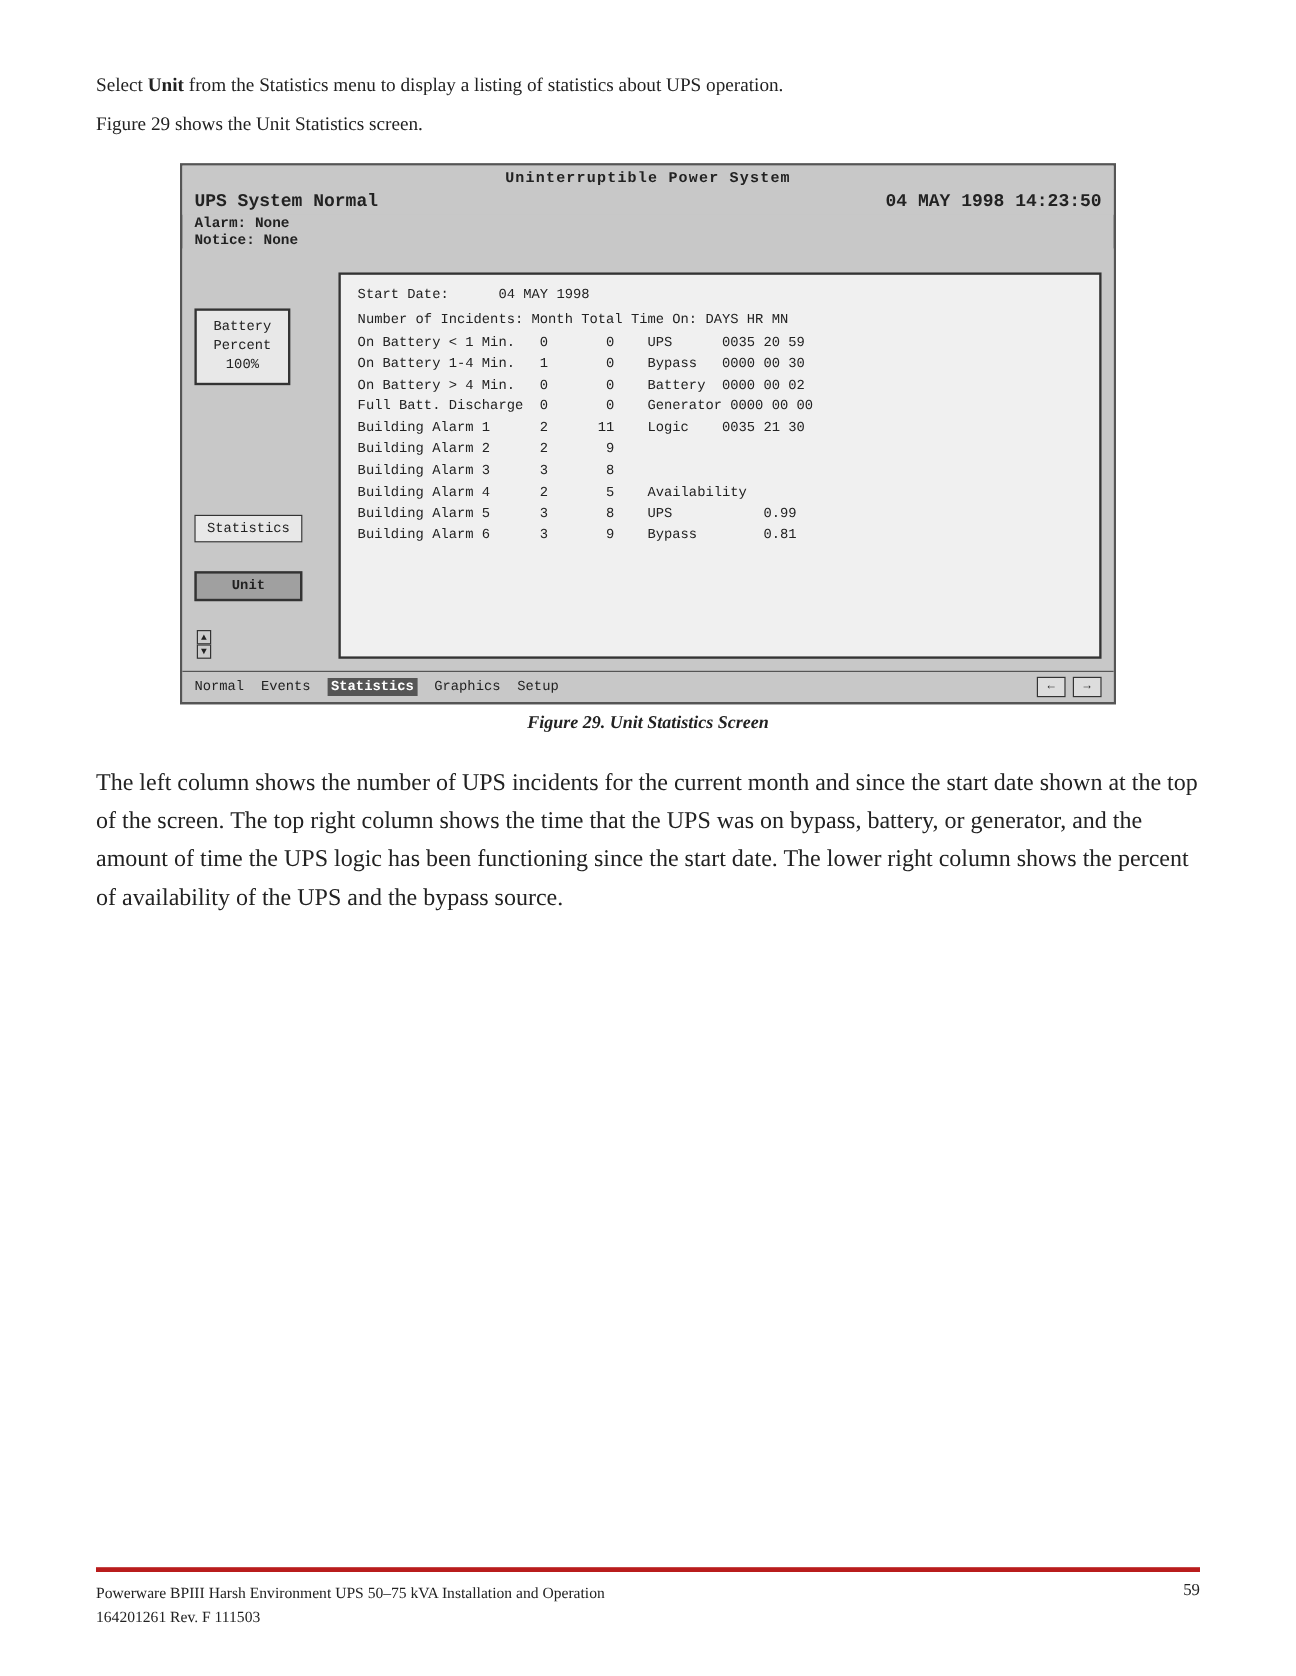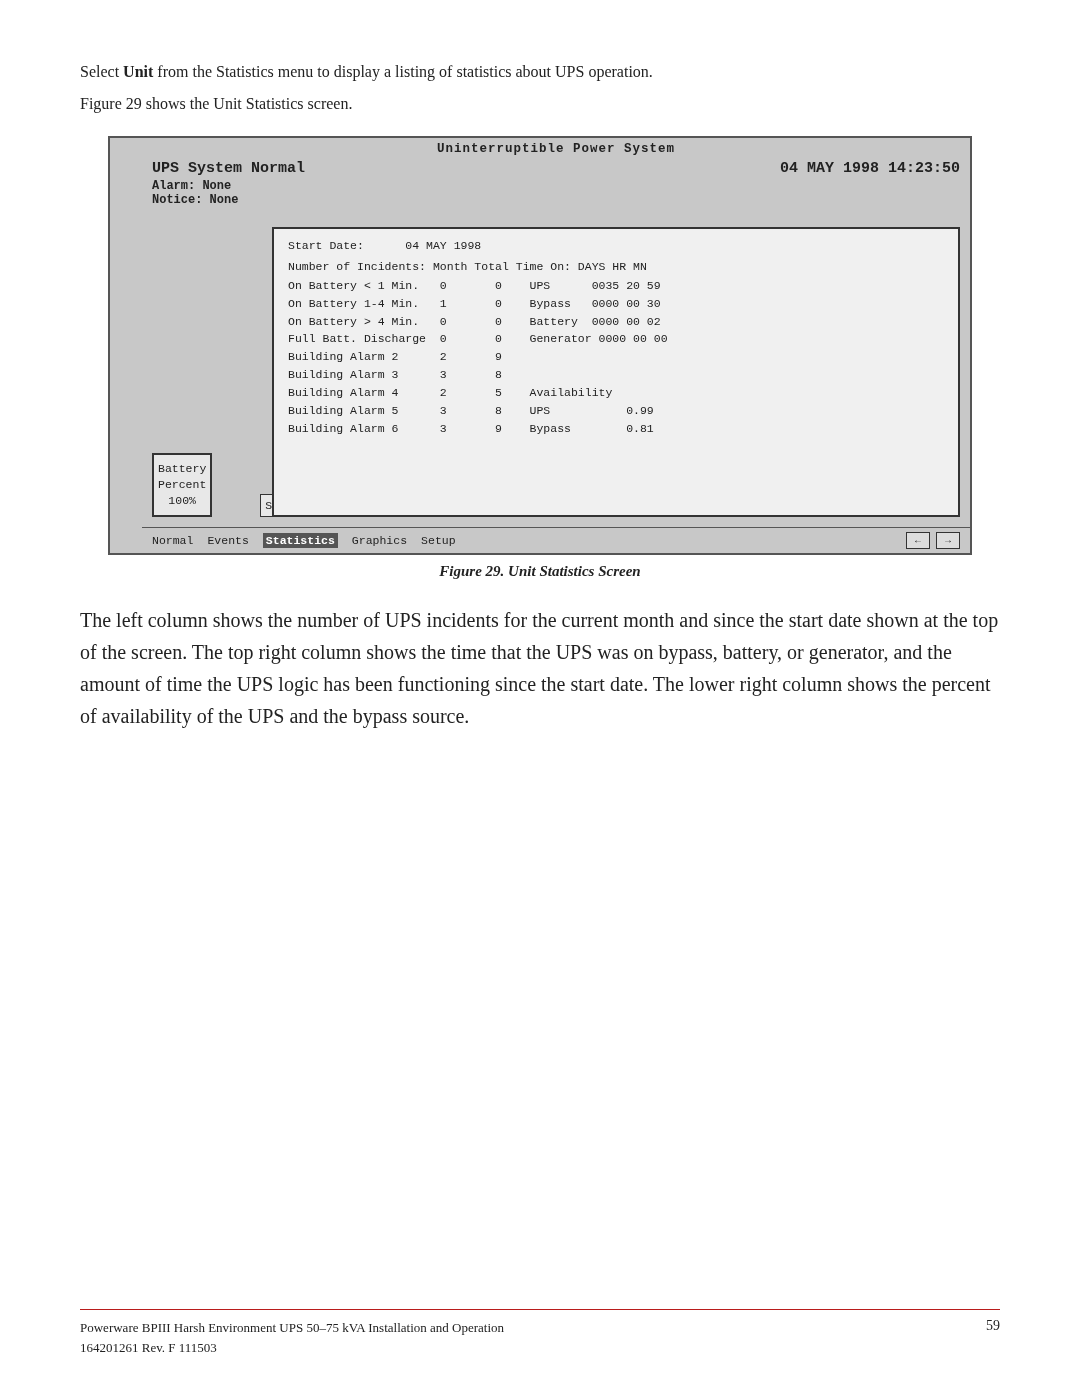--- a/index.html
+++ b/index.html
@@ -26,24 +26,23 @@
     .figure-caption-top {
       font-size: 16px;
       margin-bottom: 20px;
       line-height: 1.5;
     }
     
     .screen-container {
       border: 2px solid #555;
       background: #c8c8c8;
       margin: 0 auto 8px auto;
-      width: 864px;
+      width: 780px;
       font-family: 'Courier New', Courier, monospace;
       font-size: 12.5px;
-      padding-left: 32px;
     }
     .screen-title-bar {
       background: #c8c8c8;
       text-align: center;
       padding: 4px 0 2px 0;
       font-family: 'Courier New', Courier, monospace;
       font-size: 12.5px;
       font-weight: bold;
       letter-spacing: 1px;
     }
@@ -70,22 +69,22 @@
     .screen-body {
       background: #c8c8c8;
       display: flex;
       padding: 20px 10px 10px 10px;
       gap: 10px;
       min-height: 320px;
     }
     .screen-left-panel {
       width: 110px;
       display: flex;
-      flex-direction: row;
-      align-items: flex-end;
+      flex-direction: column;
+      align-items: flex-start;
       gap: 24px;
       padding-top: 30px;
     }
     .battery-box {
       border: 2px solid #333;
       background: #e8e8e8;
       width: 80px;
       text-align: center;
       padding: 6px 4px;
       font-size: 11.5px;
@@ -166,21 +165,21 @@
     .body-text {
       font-size: 20px;
       line-height: 1.6;
       margin-bottom: 20px;
     }
     .footer {
       position: absolute;
       bottom: 40px;
       left: 80px;
       right: 80px;
-      border-top: 1px solid #b91c1c;
+      border-top: 4px solid #b91c1c;
       padding-top: 8px;
       display: flex;
       justify-content: space-between;
       align-items: flex-start;
       font-size: 13px;
     }
     .footer-left {
       line-height: 1.5;
     }
     .footer-right {
@@ -269,20 +268,21 @@
           <span>Start Date:</span>
           &nbsp;&nbsp;&nbsp;&nbsp;
           <span>04 MAY 1998</span>
         </div>
         <div class="stats-header-row">Number of Incidents: Month Total  Time On:  DAYS HR MN</div>
         <div class="stats-data-rows">
           <div class="stats-row">On Battery &lt; 1 Min.   0       0    UPS      0035 20 59</div>
           <div class="stats-row">On Battery 1-4 Min.   1       0    Bypass   0000 00 30</div>
           <div class="stats-row">On Battery &gt; 4 Min.   0       0    Battery  0000 00 02</div>
           <div class="stats-row">Full Batt. Discharge  0       0    Generator 0000 00 00</div>
+          <div class="stats-row">Building Alarm 1      2      11    Logic    0035 21 30</div>
           <div class="stats-row">Building Alarm 2      2       9</div>
           <div class="stats-row">Building Alarm 3      3       8</div>
           <div class="stats-row">Building Alarm 4      2       5    Availability</div>
           <div class="stats-row">Building Alarm 5      3       8    UPS           0.99</div>
           <div class="stats-row">Building Alarm 6      3       9    Bypass        0.81</div>
         </div>
       </div>
 
     </div>
 

